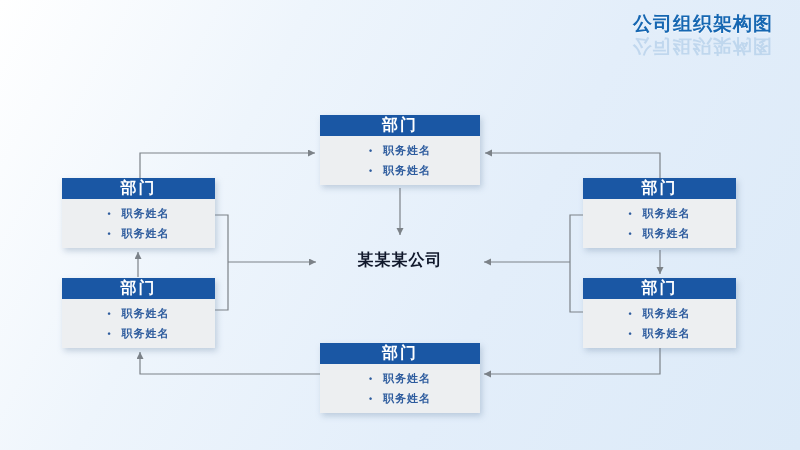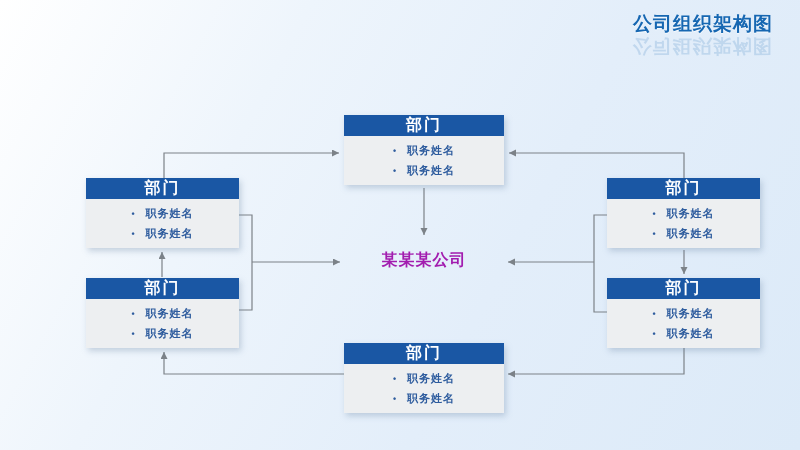--- a/index.html
+++ b/index.html
@@ -1,21 +1,21 @@
 <!DOCTYPE html>
 <html><head>
 <meta charset="utf-8">
 <style>
   html,body{margin:0;padding:0;}
   body{
     width:800px;height:450px;position:relative;overflow:hidden;
     font-family:"Liberation Sans","DejaVu Sans",sans-serif;
     background:linear-gradient(118deg,#ffffff 0%,#eef5fc 30%,#e3eefa 62%,#dceaf8 100%);
   }
-  .stage{position:absolute;inset:0;margin-left:24px;}
+  .stage{position:absolute;inset:0;}
   
   .slide-title{
     position:absolute;top:11px;right:27px;text-align:right;
     font-size:19px;font-weight:bold;color:#1667b2;letter-spacing:1px;
     text-shadow:0 1px 1px rgba(255,255,255,.8);
   }
   .slide-title-reflection{
     position:absolute;top:33px;right:27px;text-align:right;
     font-size:19px;font-weight:bold;color:#1667b2;letter-spacing:1px;
     transform:scaleY(-1);opacity:.16;filter:blur(.4px);
@@ -40,21 +40,21 @@
   .dept-body{
     position:absolute;left:0;right:0;top:21px;bottom:0;background:#edeff1;
     display:flex;flex-direction:column;justify-content:space-evenly;align-items:center;
     padding:2px 0;
   }
   .dept-item{display:flex;align-items:center;color:#2e5c9e;font-size:11px;font-weight:bold;letter-spacing:1px;}
   .bullet{font-size:9px;margin-right:10px;color:#2e5c9e;}
   
   .company-label{
     position:absolute;left:320px;top:250px;width:160px;text-align:center;
-    font-size:16px;font-weight:bold;color:#a21caf;letter-spacing:1px;
+    font-size:16px;font-weight:bold;color:#0f172a;letter-spacing:1px;
   }
 </style>
 </head>
 <body>
 
 <div class="stage">
 
   <svg class="connectors" viewBox="0 0 800 450">
     <defs>
       <marker id="arrow" markerUnits="userSpaceOnUse" markerWidth="8" markerHeight="8" refX="7" refY="3.5" orient="auto">

